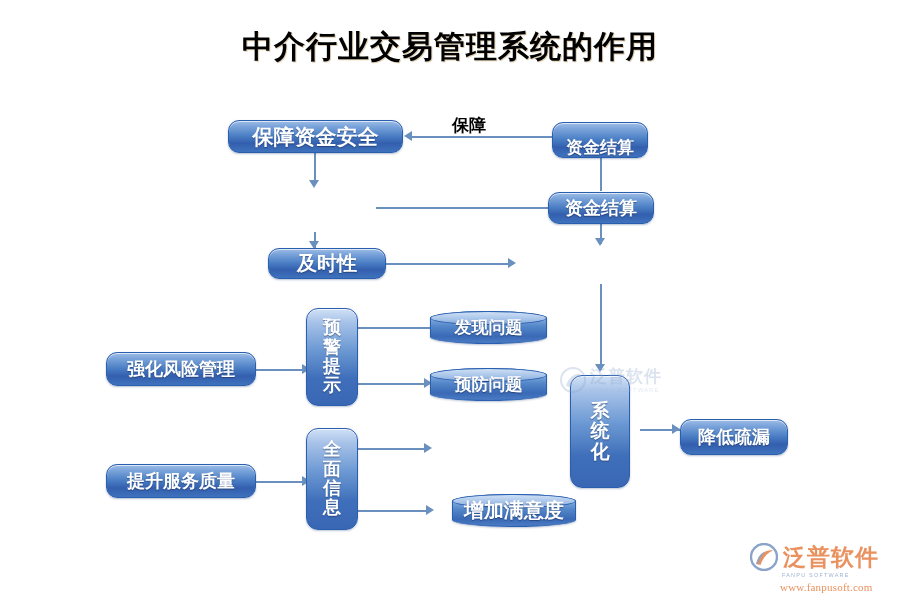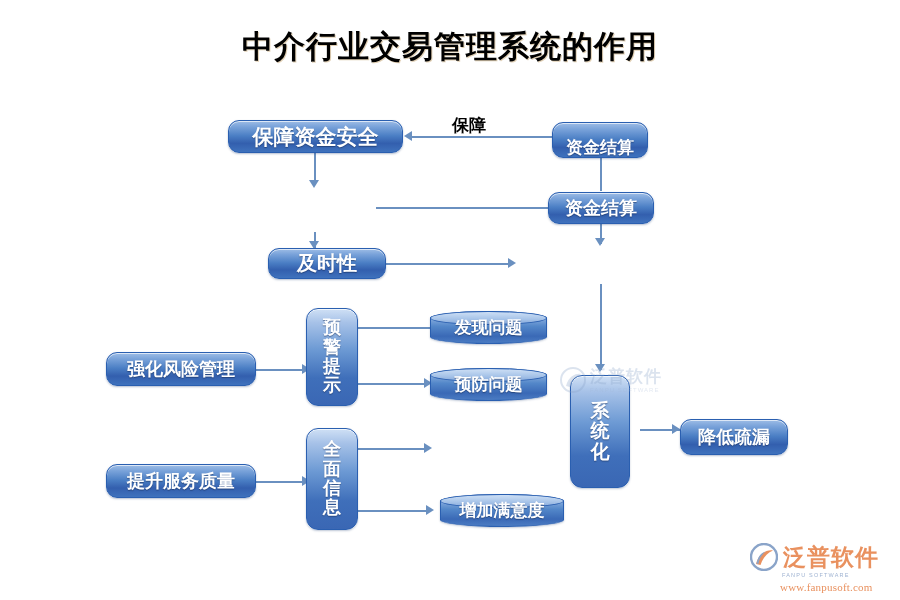--- a/index.html
+++ b/index.html
@@ -322,21 +322,21 @@
   </div>
 
   <div class="node vrect" style="left:306px; top:428px; width:52px; height:102px; font-size:18px;">
     <span>全</span>
     <span>面</span>
     <span>信</span>
     <span>息</span>
   </div>
 
 
-  <div class="node cyl" style="left:440px; top:494px; width:124px; height:33px; font-size:17px;">
+  <div class="node cyl" style="left:452px; top:494px; width:124px; height:33px; font-size:20px;">
     <span>增加满意度</span>
   </div>
 
   <div class="wm-center">
     <svg width="26" height="26" viewBox="0 0 26 26">
       <circle cx="13" cy="13" r="12" fill="none" stroke="#8aa4c9" stroke-width="2"></circle>
       <path d="M6 19 C9 8, 17 6, 21 7 C16 9, 12 14, 10 20 Z" fill="#8aa4c9"></path>
     </svg>
     <div>
       <div class="wm-txt">泛普软件</div>

